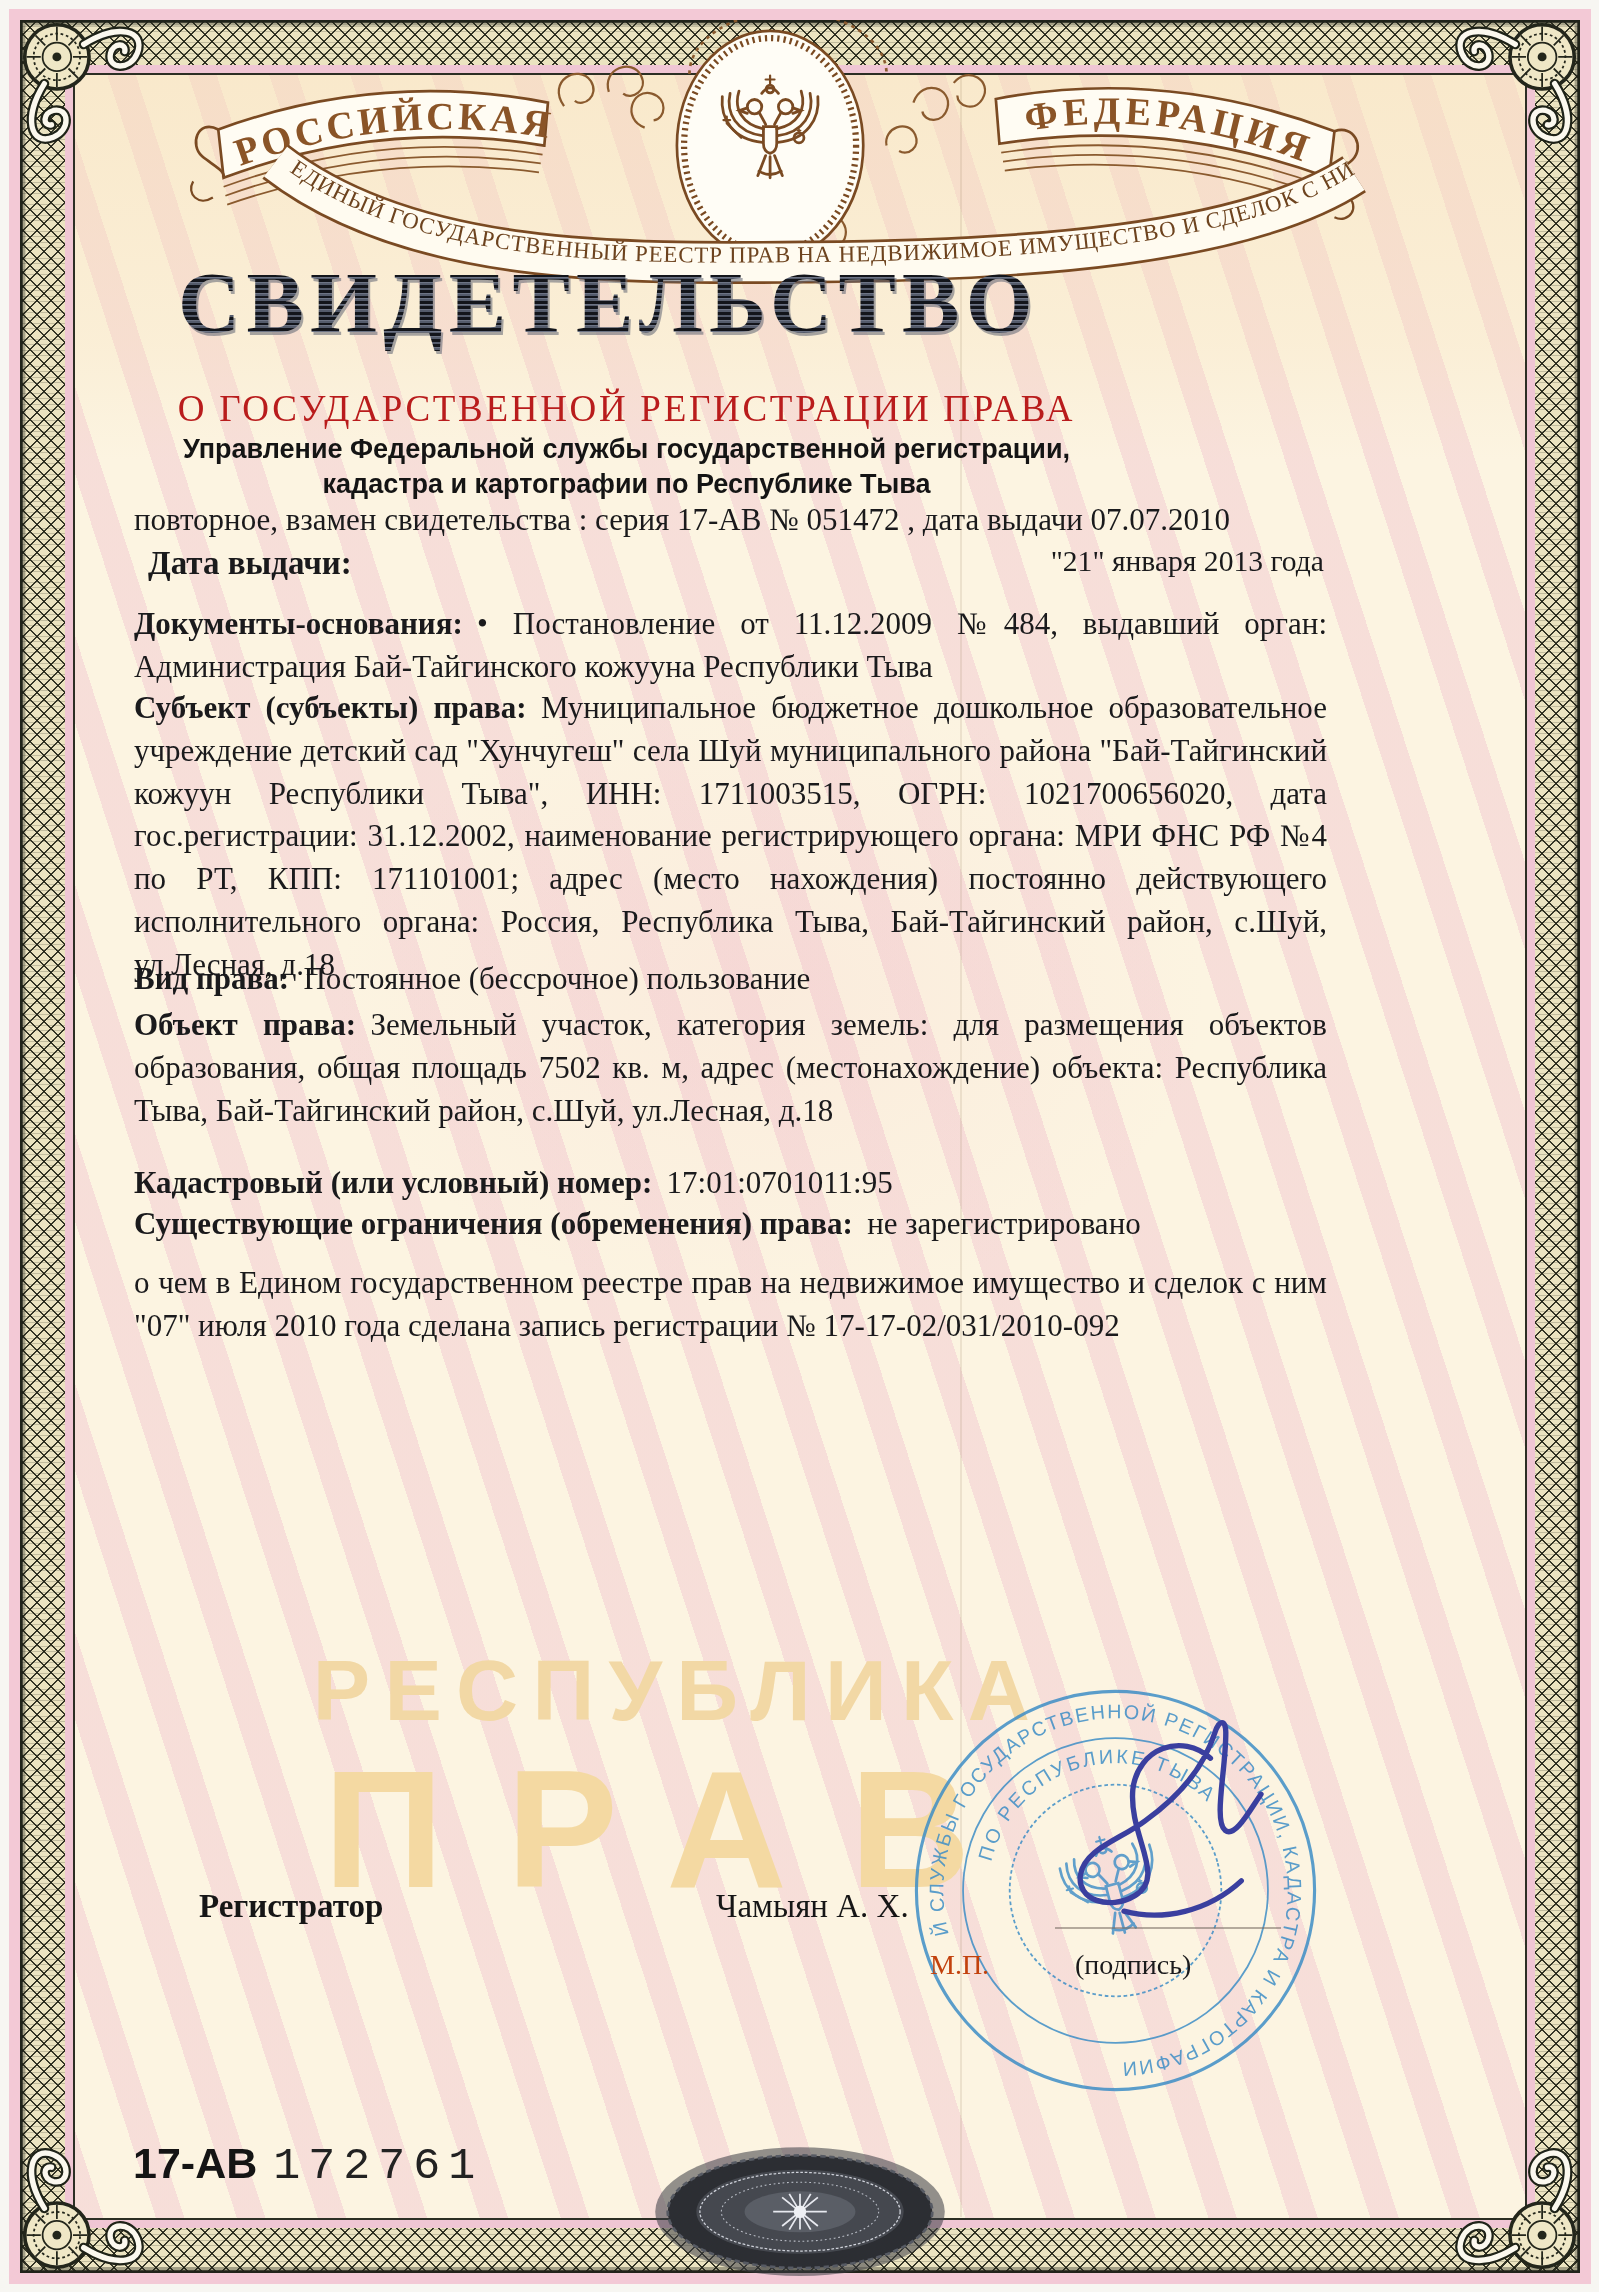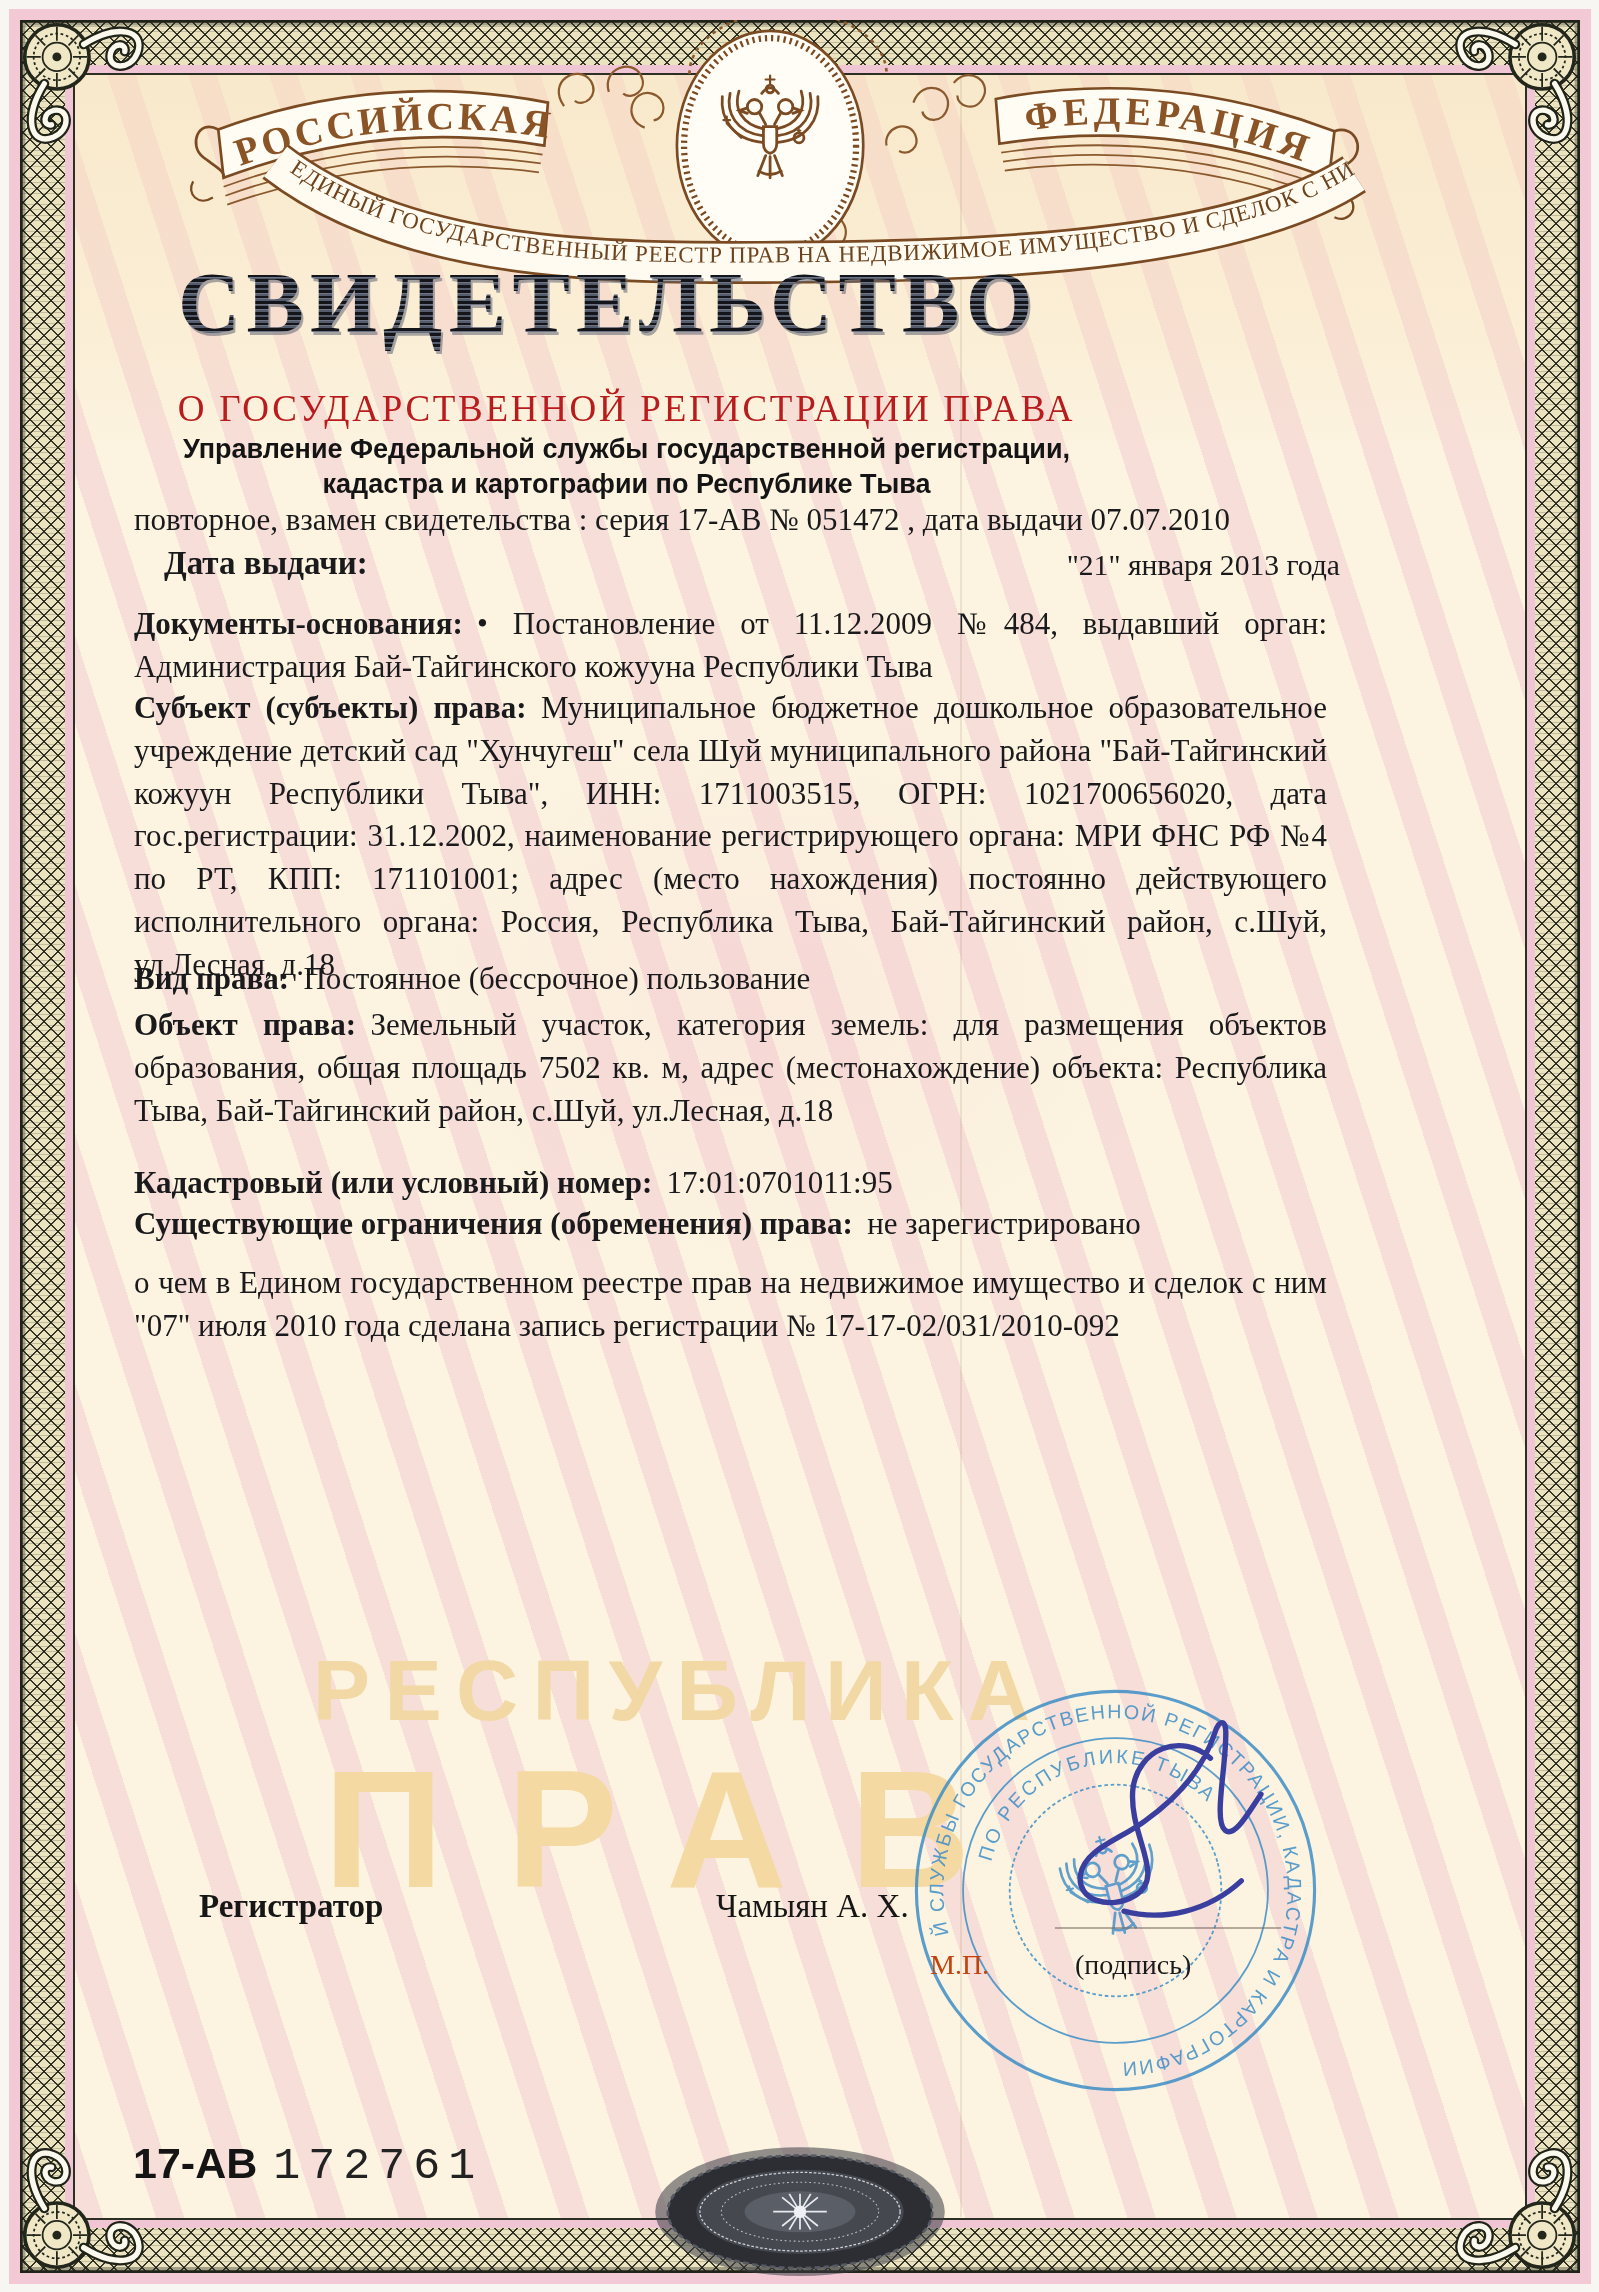--- a/index.html
+++ b/index.html
@@ -41,21 +41,21 @@
     background:repeating-linear-gradient(180deg,#545b6b 0 1.8px,#13151b 1.8px 4.5px,#6d7485 4.5px 5.4px);
     -webkit-background-clip:text;background-clip:text;color:transparent;
     filter:drop-shadow(2.7px 3.6px 0 rgba(95,100,115,.55));
     z-index:4;
   }
   .subtitle{left:134px;top:387px;width:985px;text-align:center;font-size:37px;letter-spacing:2.7px;color:#b91c1c;z-index:4;}
   .authority{left:134px;top:432px;width:985px;text-align:center;font-family:"Liberation Sans",sans-serif;
     font-weight:700;font-size:27px;line-height:1.3;color:#141414;z-index:4;}
   .serif35{font-size:31px;color:#1a1a1c;z-index:4;}
   .dup-note{left:134px;top:502px;width:1200px;}
-  .date-row{left:148px;top:545px;width:1176px;display:flex;justify-content:space-between;align-items:flex-end;margin-left:16px;}
+  .date-row{left:148px;top:545px;width:1176px;display:flex;justify-content:space-between;align-items:flex-start;}
   .date-row .lbl{font-weight:700;font-size:33px;}
   .date-row .val{font-size:29.6px;}
   .para{left:134px;top:0;width:1193px;text-align:justify;line-height:1.38;margin-top:10px;}
   .lbl-b{font-weight:700;margin-right:14.3px;}
   .wm{left:132px;width:1093px;text-align:center;font-family:"Liberation Sans",sans-serif;font-weight:700;
       color:#f2d8a5;z-index:1;}
   .wm1{top:1641px;font-size:86px;letter-spacing:14.3px;}
   .wm2{top:1734px;font-size:167px;letter-spacing:63px;color:#f4d9a2;}
   .registrar{left:199px;top:1888px;font-weight:700;font-size:33px;color:#161616;z-index:4;}
   .reg-name{left:716px;top:1888px;font-size:33px;color:#161616;z-index:4;}

